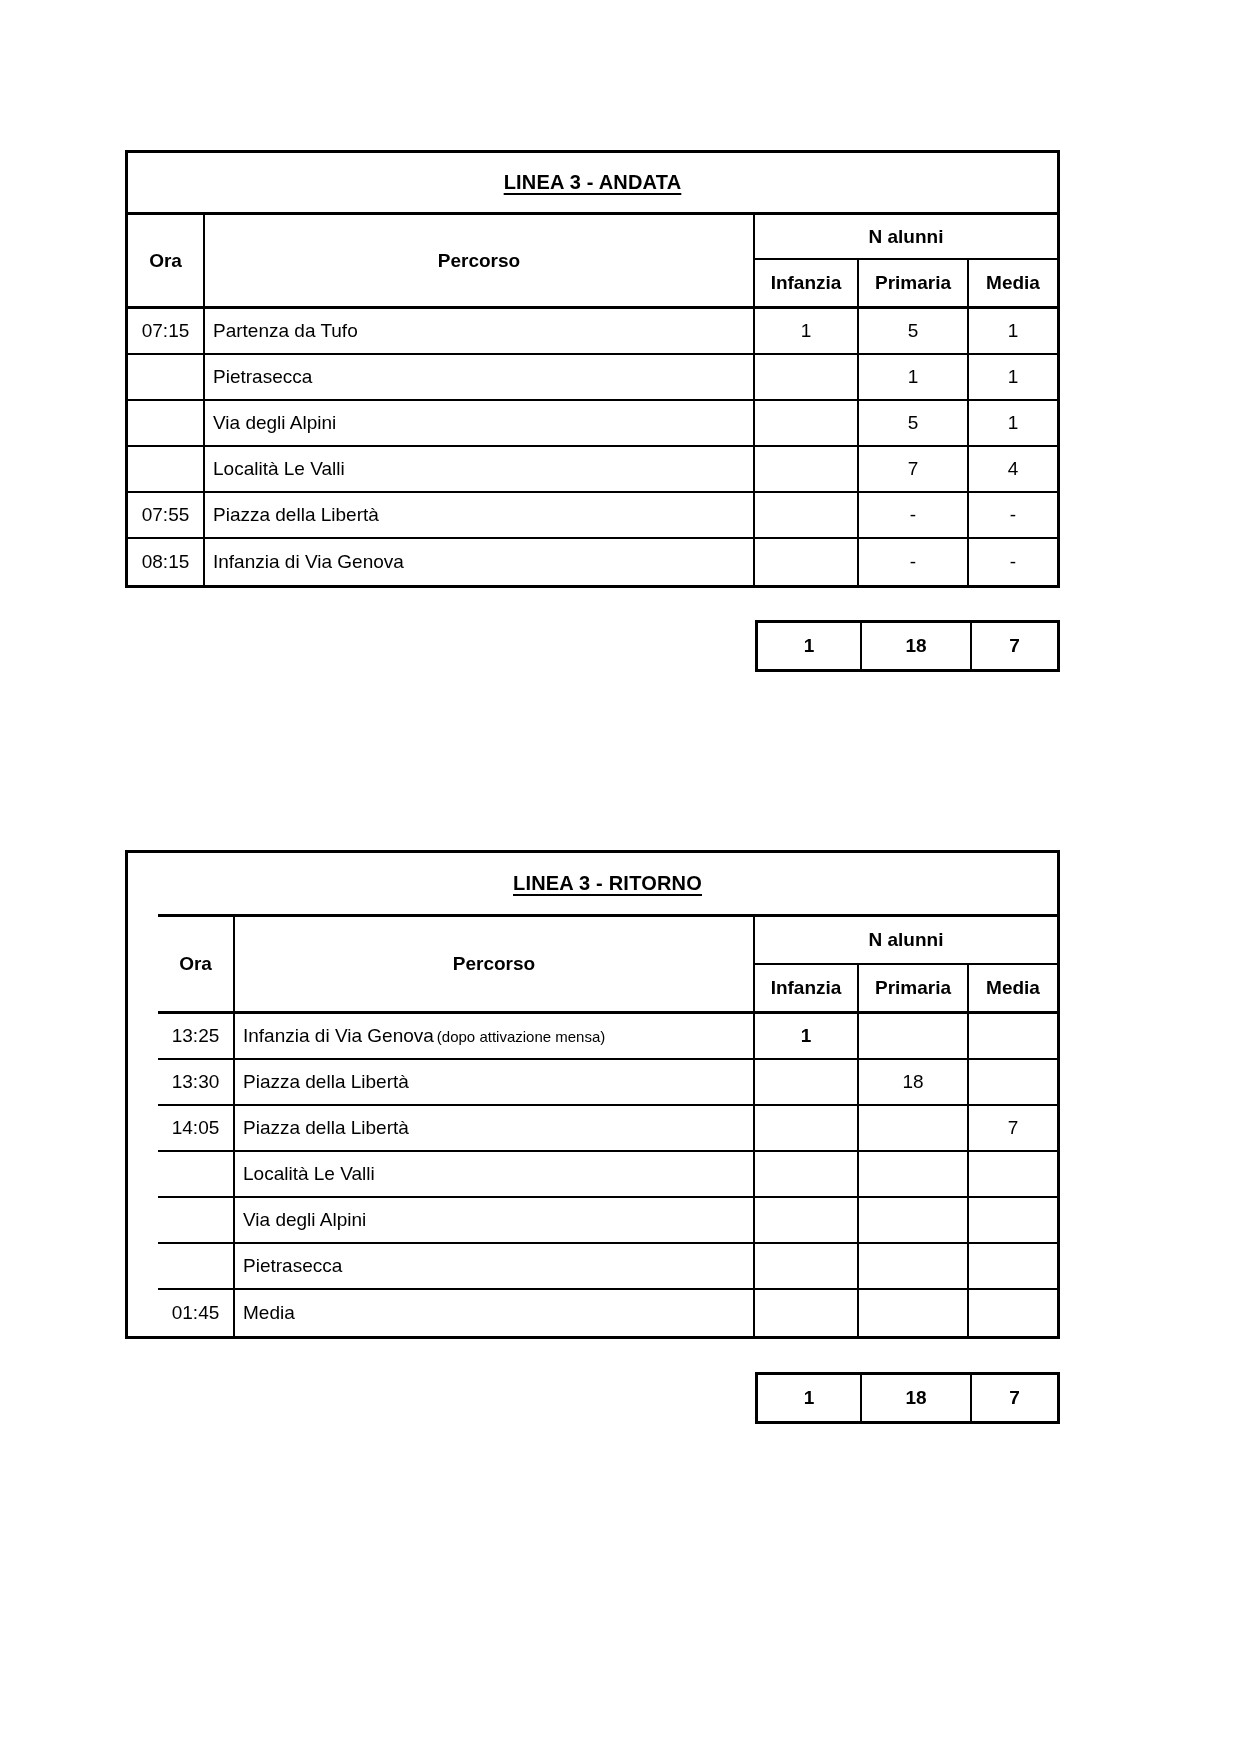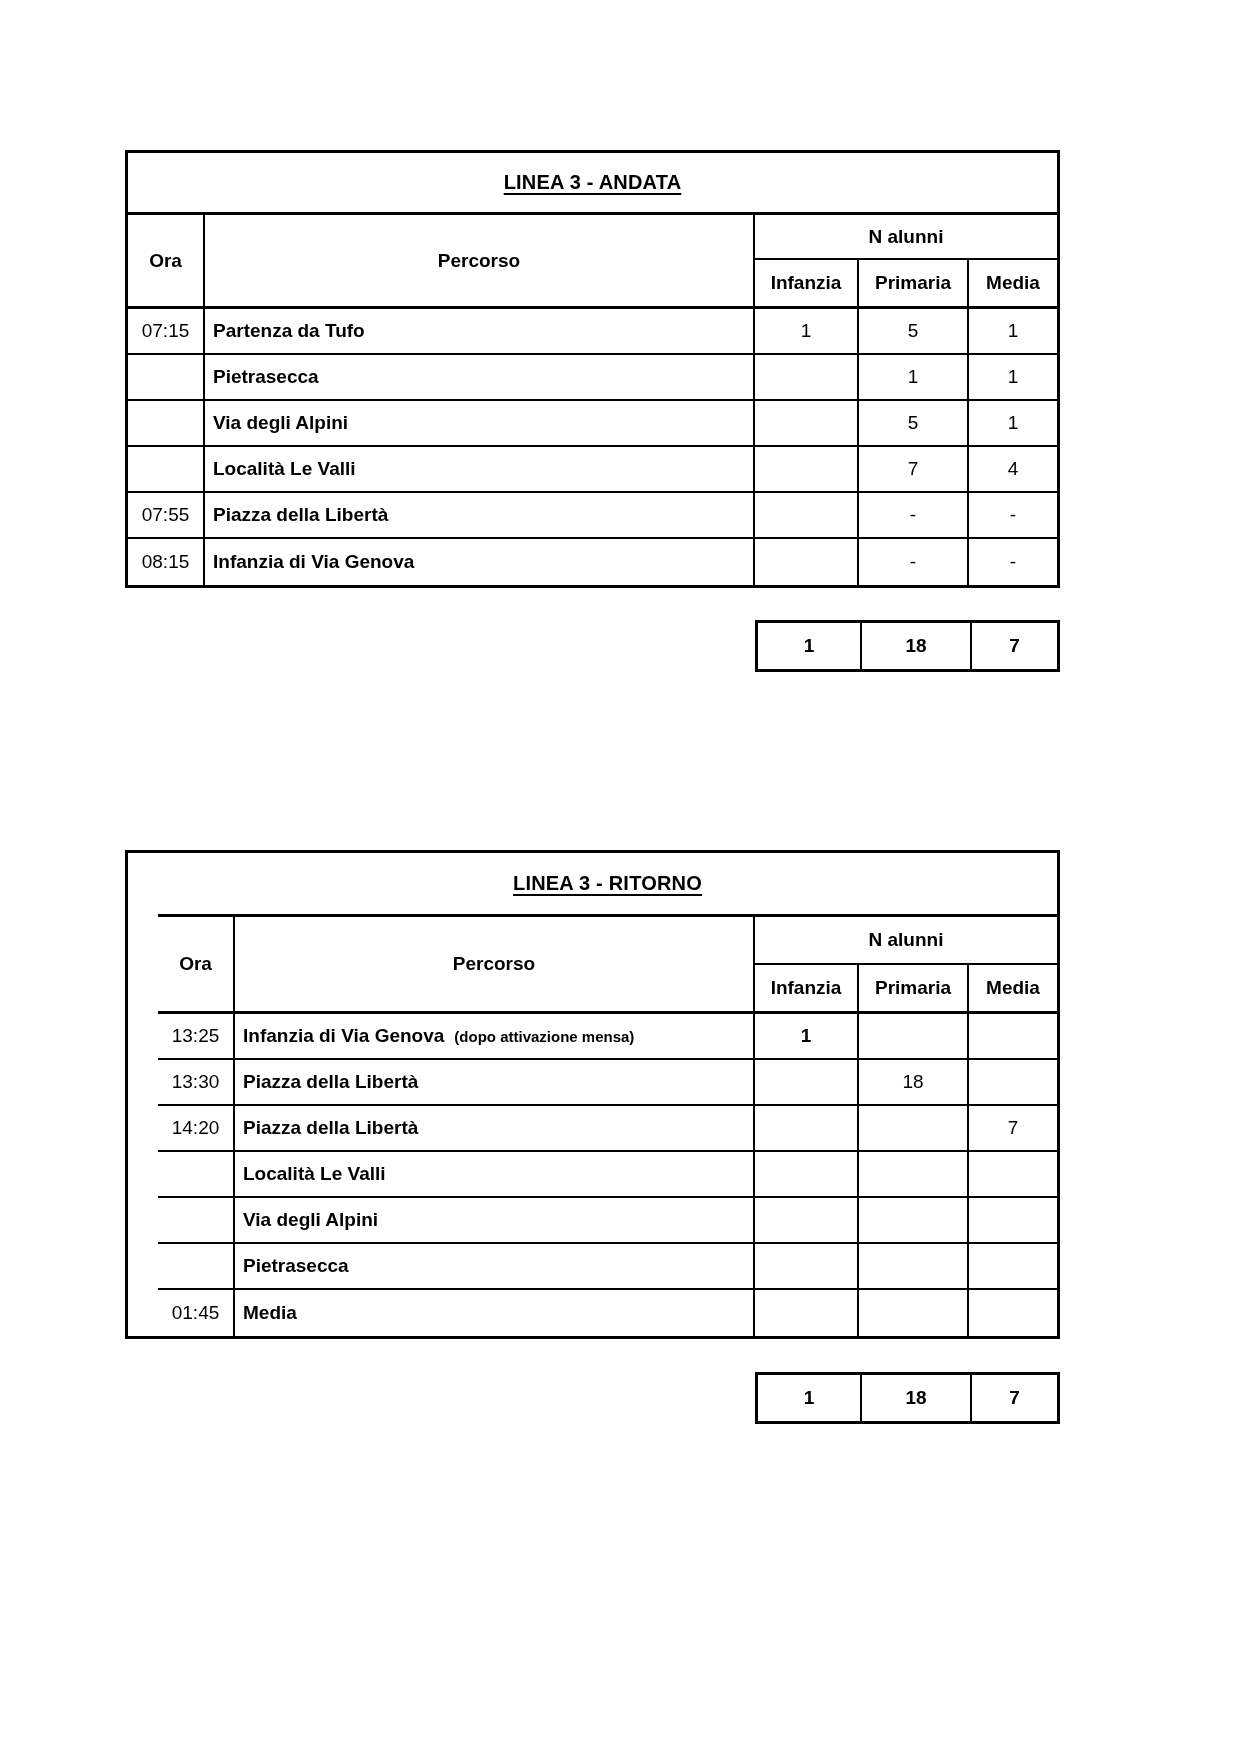--- a/index.html
+++ b/index.html
@@ -45,22 +45,22 @@
     font-weight: 700;
     font-size: 20px;
     letter-spacing: 0.2px;
   }
   .title-cell .u { text-decoration: underline; text-underline-offset: 4px; }
 
   .ora-head   { grid-column: 1; grid-row: 2 / 4; }
   .perc-head  { grid-column: 2; grid-row: 2 / 4; }
   .nal-head   { grid-column: 3 / 6; grid-row: 2; }
 
-  .perc-cell { justify-content: flex-start; padding-left: 8px; font-weight: bold; }
-  .perc-note { font-size: 15px; margin-left: 10px; }
+  .perc-cell { justify-content: flex-start; padding-left: 8px; }
+  .perc-note { font-size: 15px; margin-left: 3px; }
 
   
   .totals {
     position: absolute;
     left: 755px;
     width: 305px;
     height: 52px;
     display: grid;
     grid-template-columns: 104px 110px 1fr;
     border: 3px solid #000;
@@ -153,21 +153,21 @@
     <div class="cell bold">1</div>
     <div class="cell"></div>
     <div class="cell noR"></div>
 
     <div class="cell">13:30</div>
     <div class="cell perc-cell">Piazza della Libertà</div>
     <div class="cell"></div>
     <div class="cell">18</div>
     <div class="cell noR"></div>
 
-    <div class="cell">14:20</div>
+    <div class="cell">14:05</div>
     <div class="cell perc-cell">Piazza della Libertà</div>
     <div class="cell"></div>
     <div class="cell"></div>
     <div class="cell noR">7</div>
 
     <div class="cell"></div>
     <div class="cell perc-cell">Località Le Valli</div>
     <div class="cell"></div>
     <div class="cell"></div>
     <div class="cell noR"></div>

